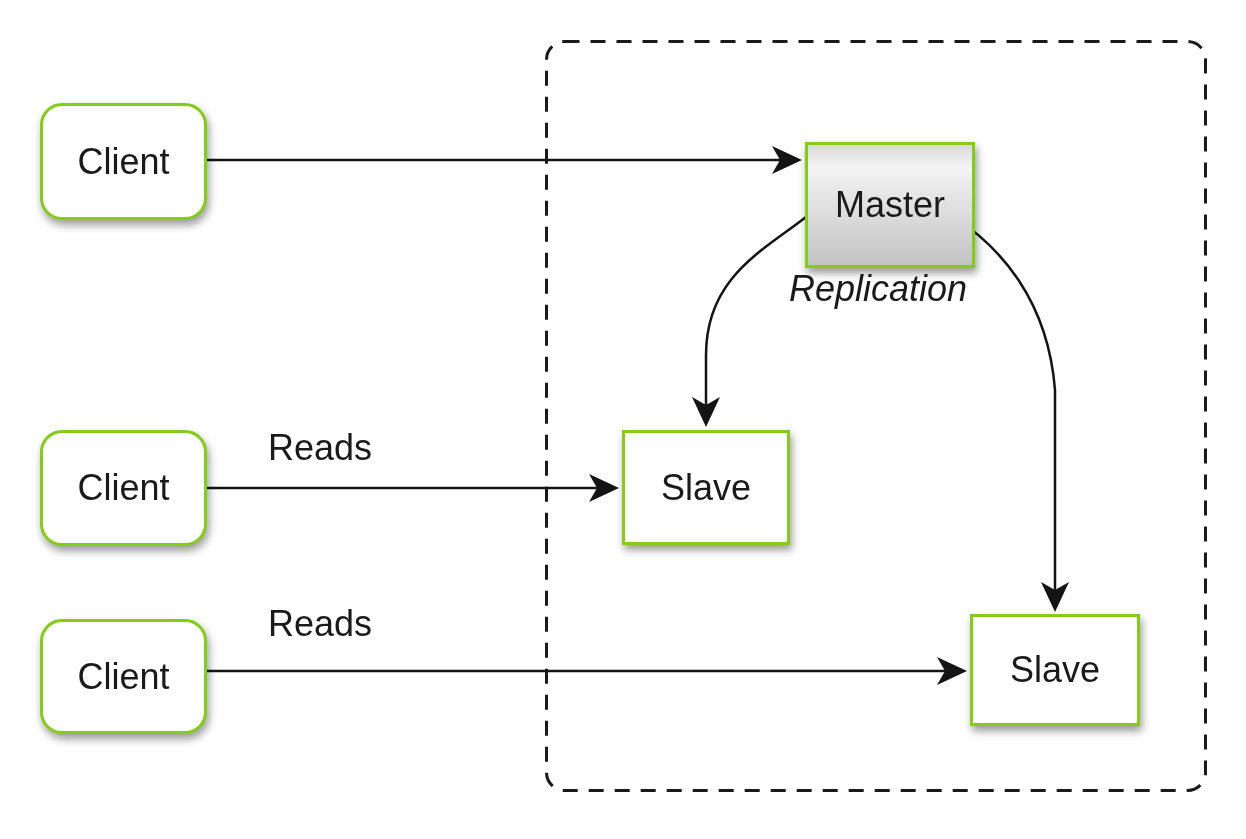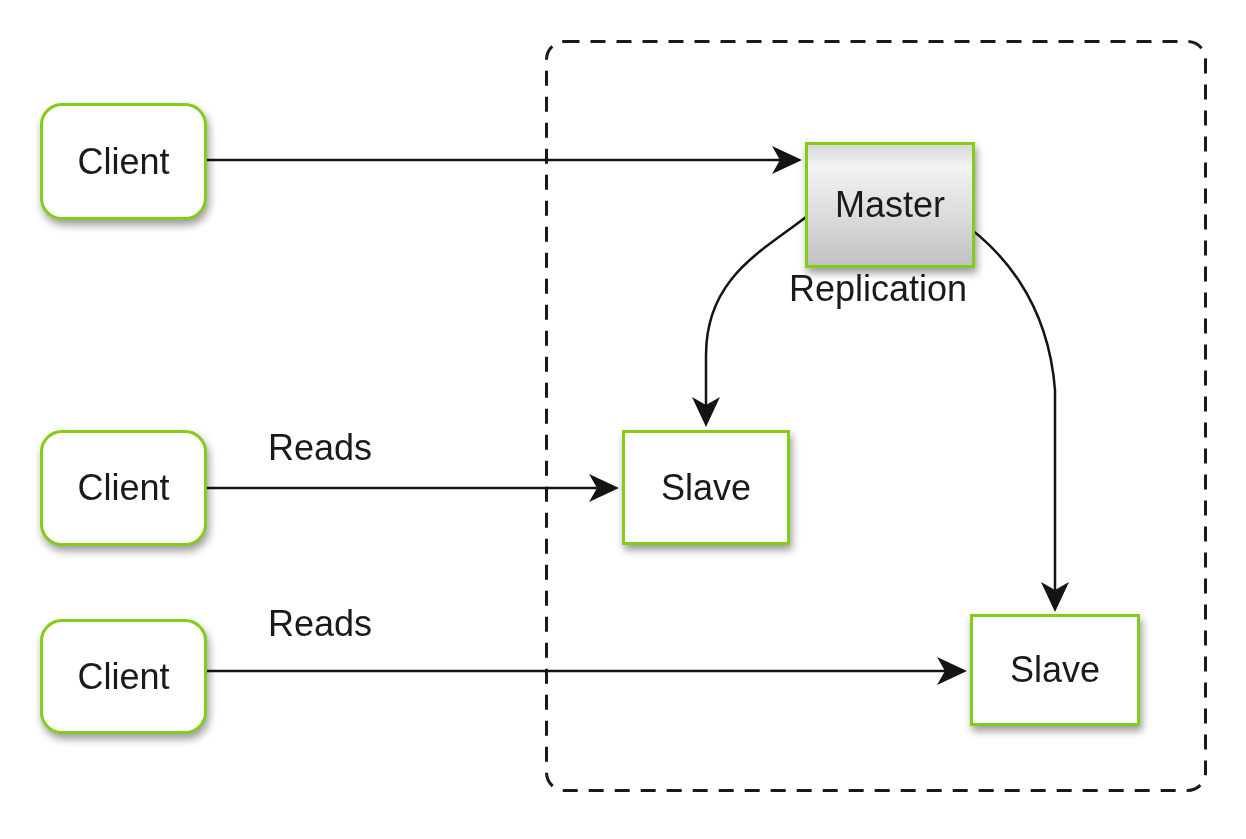--- a/index.html
+++ b/index.html
@@ -111,15 +111,15 @@
 
   <div class="node node-slave" style="left:970px; top:614px; width:170px; height:112px;">
     <span>Slave</span>
   </div>
 
 
   <div class="edge-label" style="left:320px; top:448px;">Reads</div>
 
   <div class="edge-label" style="left:320px; top:624px;">Reads</div>
 
-  <div class="edge-label" style="left:878px; top:289px;">Replication</div>
+  <div class="edge-label" style="left:878px; top:289px;font-style:italic;">Replication</div>
 
 </div>
 
 </body></html>

